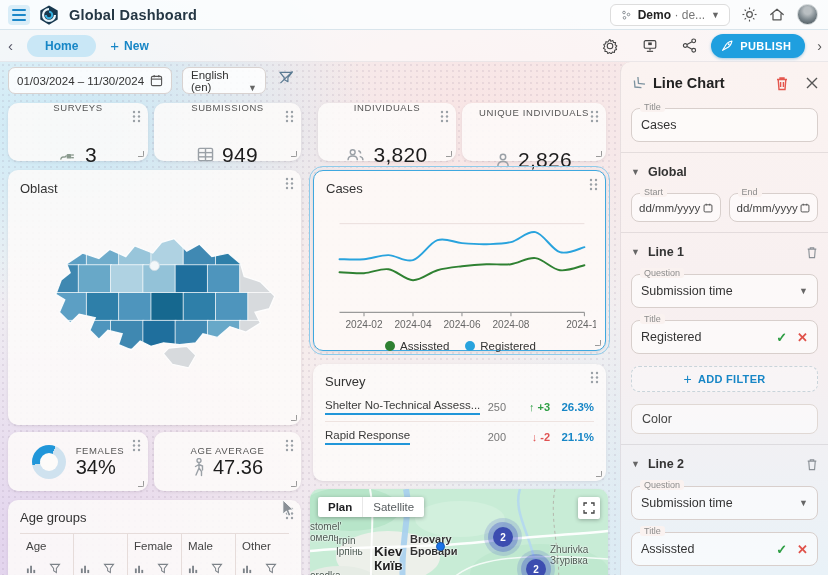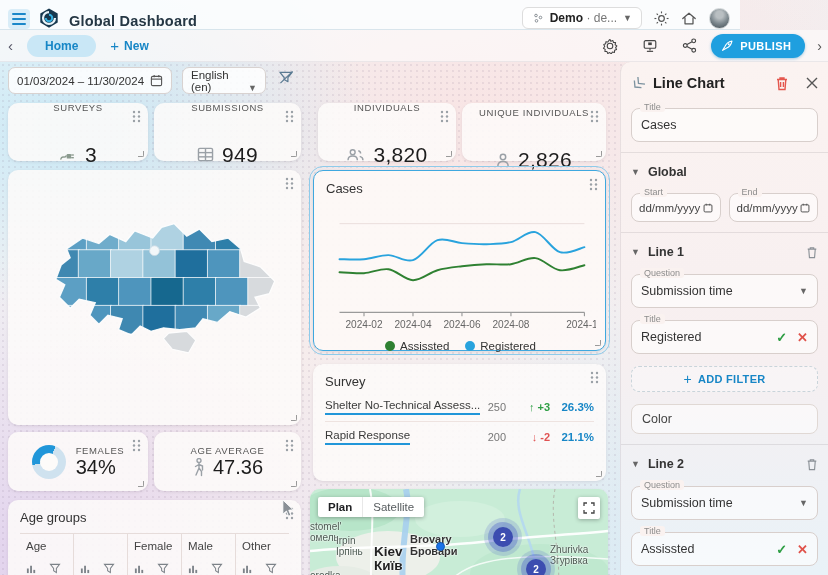--- a/index.html
+++ b/index.html
@@ -12,23 +12,23 @@
       radial-gradient(520px 420px at 20px 560px, rgba(216,198,238,.65), transparent 72%),
       radial-gradient(620px 320px at 470px 100px, rgba(250,224,224,.60), transparent 70%),
       radial-gradient(520px 400px at 740px 575px, rgba(188,226,244,.55), transparent 72%),
       linear-gradient(135deg,#eef6f9,#f6ecec 45%,#ecf3f7);
   }
   .screen::before { content:""; position:absolute; inset:62px 0 0 0;
     background-image:radial-gradient(rgba(130,110,140,.13) 1px, transparent 1.3px);
     background-size:6px 6px; pointer-events:none; }
 
   
-  .topbar { position:absolute; left:0; top:0; width:740px; height:30px;
+  .topbar { position:absolute; left:0; top:0; width:828px; height:30px;
     background:rgba(251,253,254,.92); border-bottom:1px solid rgba(130,170,195,.28);
-    display:flex; align-items:flex-end; z-index:30; }
+    display:flex; align-items:center; z-index:30; }
   .burger { width:22px; height:20px; margin-left:8px; border-radius:4px; background:#d9edf8;
     display:flex; flex-direction:column; justify-content:center; gap:3px; align-items:center; cursor:pointer; }
   .burger i { display:block; width:14px; height:2px; background:#1b87c9; border-radius:1px; }
   .logo { width:22px; height:22px; margin-left:8px; }
   .app-title { margin-left:9px; font-size:14.5px; font-weight:600; color:#253744; letter-spacing:.2px; }
   .top-right { margin-left:auto; display:flex; align-items:center; gap:12px; padding-right:10px; }
   .ws-pill { display:flex; align-items:center; gap:6px; height:22px; padding:0 9px;
     background:#fff; border:1px solid #ddd; border-radius:6px; font-size:12px; color:#222; cursor:pointer; }
   .ws-pill b { font-weight:700; }
   .ws-pill .muted { color:#777; }
@@ -387,20 +387,21 @@
     <svg class="drag" width="9" height="13" viewBox="0 0 9 13">
         <g fill="#9aa0a6">
           <circle cx="2" cy="2" r="1.2"></circle>
           <circle cx="7" cy="2" r="1.2"></circle>
           <circle cx="2" cy="6.5" r="1.2"></circle>
           <circle cx="7" cy="6.5" r="1.2"></circle>
           <circle cx="2" cy="11" r="1.2"></circle>
           <circle cx="7" cy="11" r="1.2"></circle>
         </g>
       </svg>
+    <div class="card-title">Oblast</div>
     <svg id="uk-map" width="269" height="212" viewBox="0 0 300 210" style="margin-top:4px">
       <defs>
         <clipPath id="ukclip">
             <path d="M52,58 L70,46 88,52 100,42 118,50 128,38 148,46 158,34 172,30 186,44 200,36 214,50 232,46 246,58 250,72 268,78 284,94 278,108 262,112 268,124 252,134 234,128 220,140 204,136 196,146 178,148 160,146 146,150 134,144 124,154 110,148 114,136 98,132 88,142 78,132 84,118 66,114 56,124 44,112 50,98 40,92 46,76 56,68 Z"></path>
           </clipPath>
       </defs>
       <g id="uk-cells" clip-path="url(#ukclip)">
           <rect x="38" y="28" width="37" height="32" fill="#5C9FC4" stroke="rgba(255,255,255,.85)" stroke-width="1"></rect>
           <rect x="74" y="28" width="37" height="32" fill="#6FACCB" stroke="rgba(255,255,255,.85)" stroke-width="1"></rect>
           <rect x="110" y="28" width="37" height="32" fill="#98C5DA" stroke="rgba(255,255,255,.85)" stroke-width="1"></rect>

